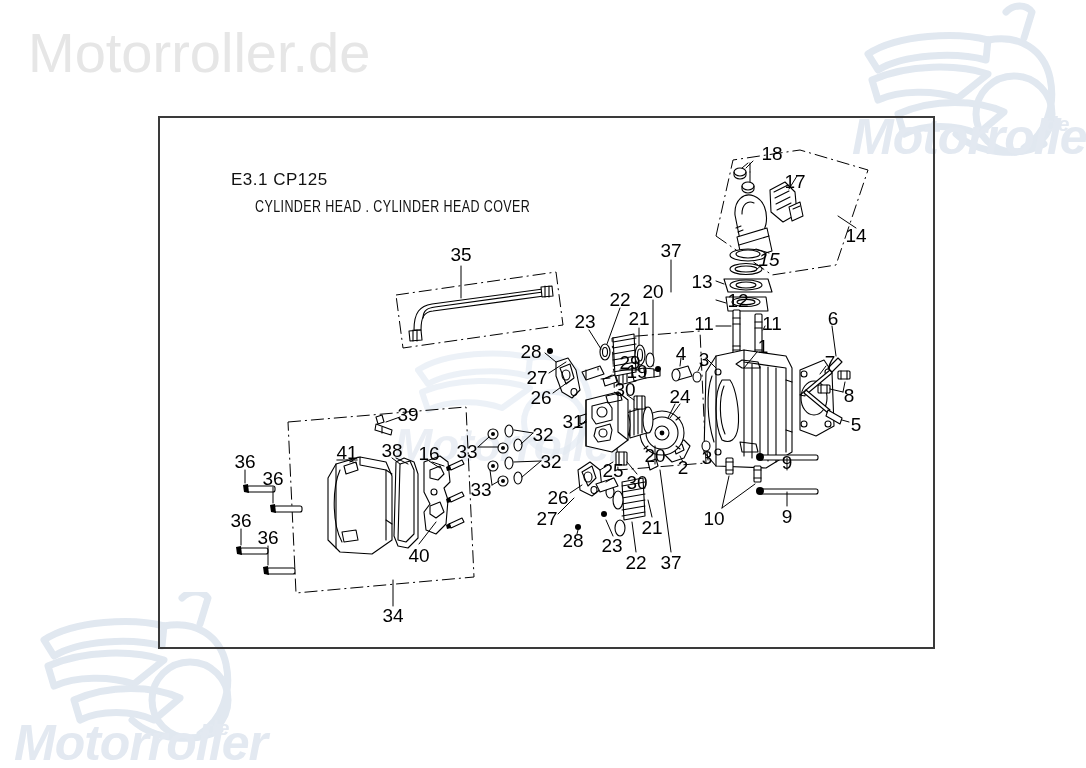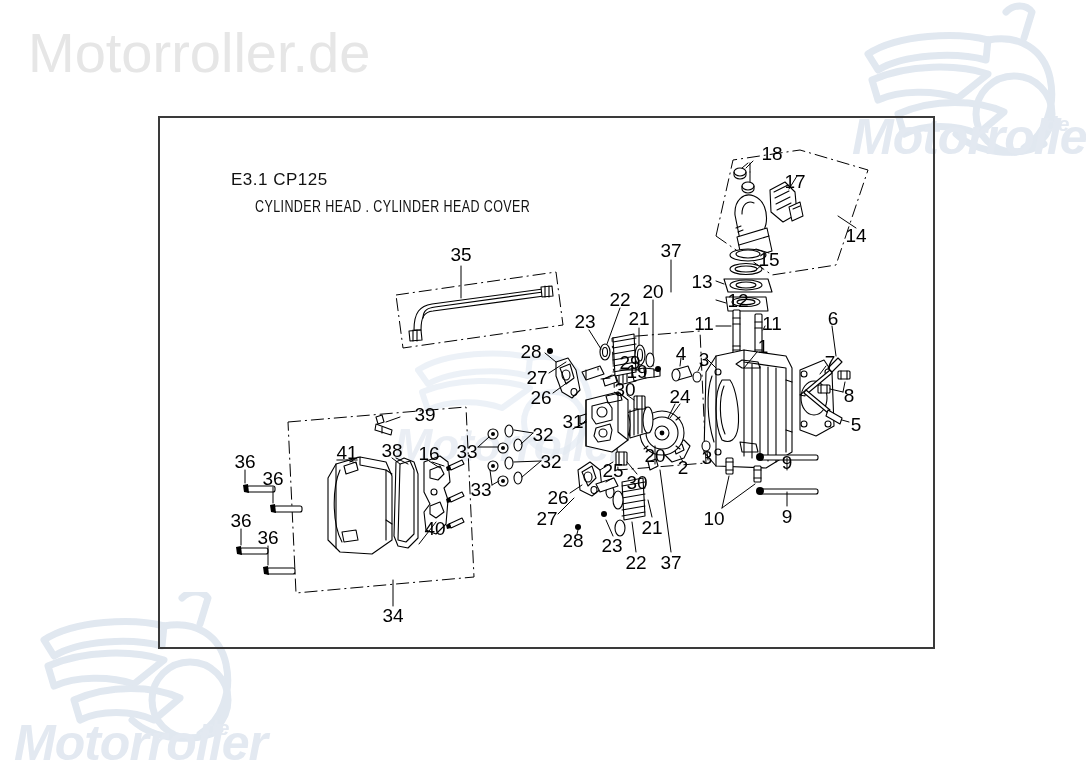--- a/index.html
+++ b/index.html
@@ -454,21 +454,21 @@
       <div class="cn" style="left: 830px; top: 362px;">7</div>
       <div class="cn" style="left: 849px; top: 395px;">8</div>
       <div class="cn" style="left: 787px; top: 462px;">9</div>
       <div class="cn" style="left: 787px; top: 516px;">9</div>
       <div class="cn" style="left: 714px; top: 518px;">10</div>
       <div class="cn" style="left: 704px; top: 323px;">11</div>
       <div class="cn" style="left: 772px; top: 323px;">11</div>
       <div class="cn" style="left: 702px; top: 300px; margin-left: 36px;">12</div>
       <div class="cn" style="left: 702px; top: 281px;">13</div>
       <div class="cn" style="left: 856px; top: 235px;">14</div>
-      <div class="cn" style="left: 769px; top: 259px;">15</div>
+      <div class="cn" style="left: 769px; top: 259px; font-style: italic;">15</div>
       <div class="cn" style="left: 795px; top: 181px;">17</div>
       <div class="cn" style="left: 753px; top: 153px; margin-left: 19px;">18</div>
       <div class="cn" style="left: 601px; top: 371px; margin-left: 36px;">19</div>
       <div class="cn" style="left: 429px; top: 453px;">16</div>
       <div class="cn" style="left: 653px; top: 291px;">20</div>
       <div class="cn" style="left: 655px; top: 455px;">20</div>
       <div class="cn" style="left: 639px; top: 318px;">21</div>
       <div class="cn" style="left: 652px; top: 527px;">21</div>
       <div class="cn" style="left: 620px; top: 299px;">22</div>
       <div class="cn" style="left: 636px; top: 562px;">22</div>
@@ -492,18 +492,18 @@
       <div class="cn" style="left: 481px; top: 489px;">33</div>
       <div class="cn" style="left: 393px; top: 615px;">34</div>
       <div class="cn" style="left: 461px; top: 254px;">35</div>
       <div class="cn" style="left: 245px; top: 461px;">36</div>
       <div class="cn" style="left: 273px; top: 478px;">36</div>
       <div class="cn" style="left: 241px; top: 520px;">36</div>
       <div class="cn" style="left: 268px; top: 537px;">36</div>
       <div class="cn" style="left: 671px; top: 250px;">37</div>
       <div class="cn" style="left: 671px; top: 562px;">37</div>
       <div class="cn" style="left: 392px; top: 450px;">38</div>
-      <div class="cn" style="left: 425px; top: 414px;">39</div>
-      <div class="cn" style="left: 419px; top: 528px; margin-left: 16px;">40</div>
+      <div class="cn" style="left: 408px; top: 414px;">39</div>
+      <div class="cn" style="left: 419px; top: 555px;">40</div>
       <div class="cn" style="left: 347px; top: 452px; text-decoration: underline;">41</div>
     </div>
 
 </div>
 
 </body></html>

